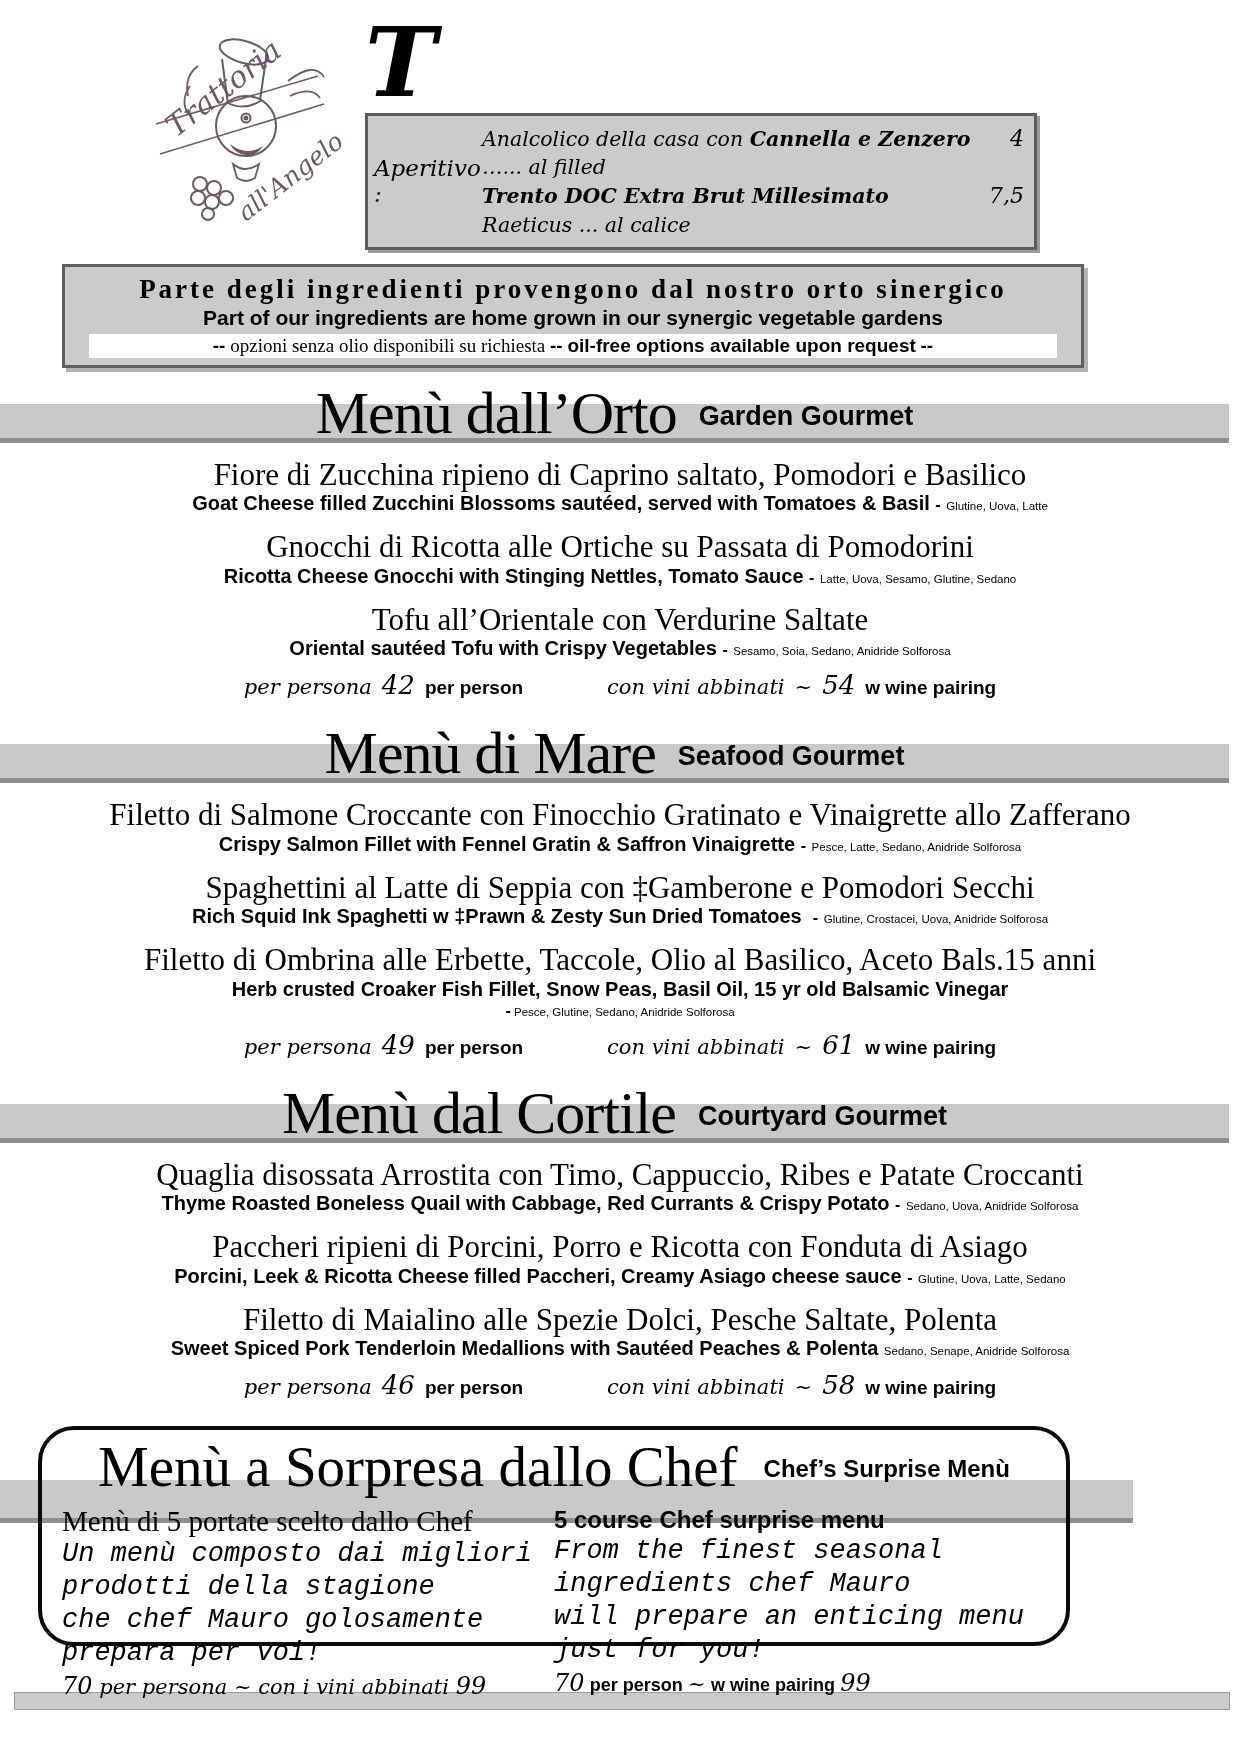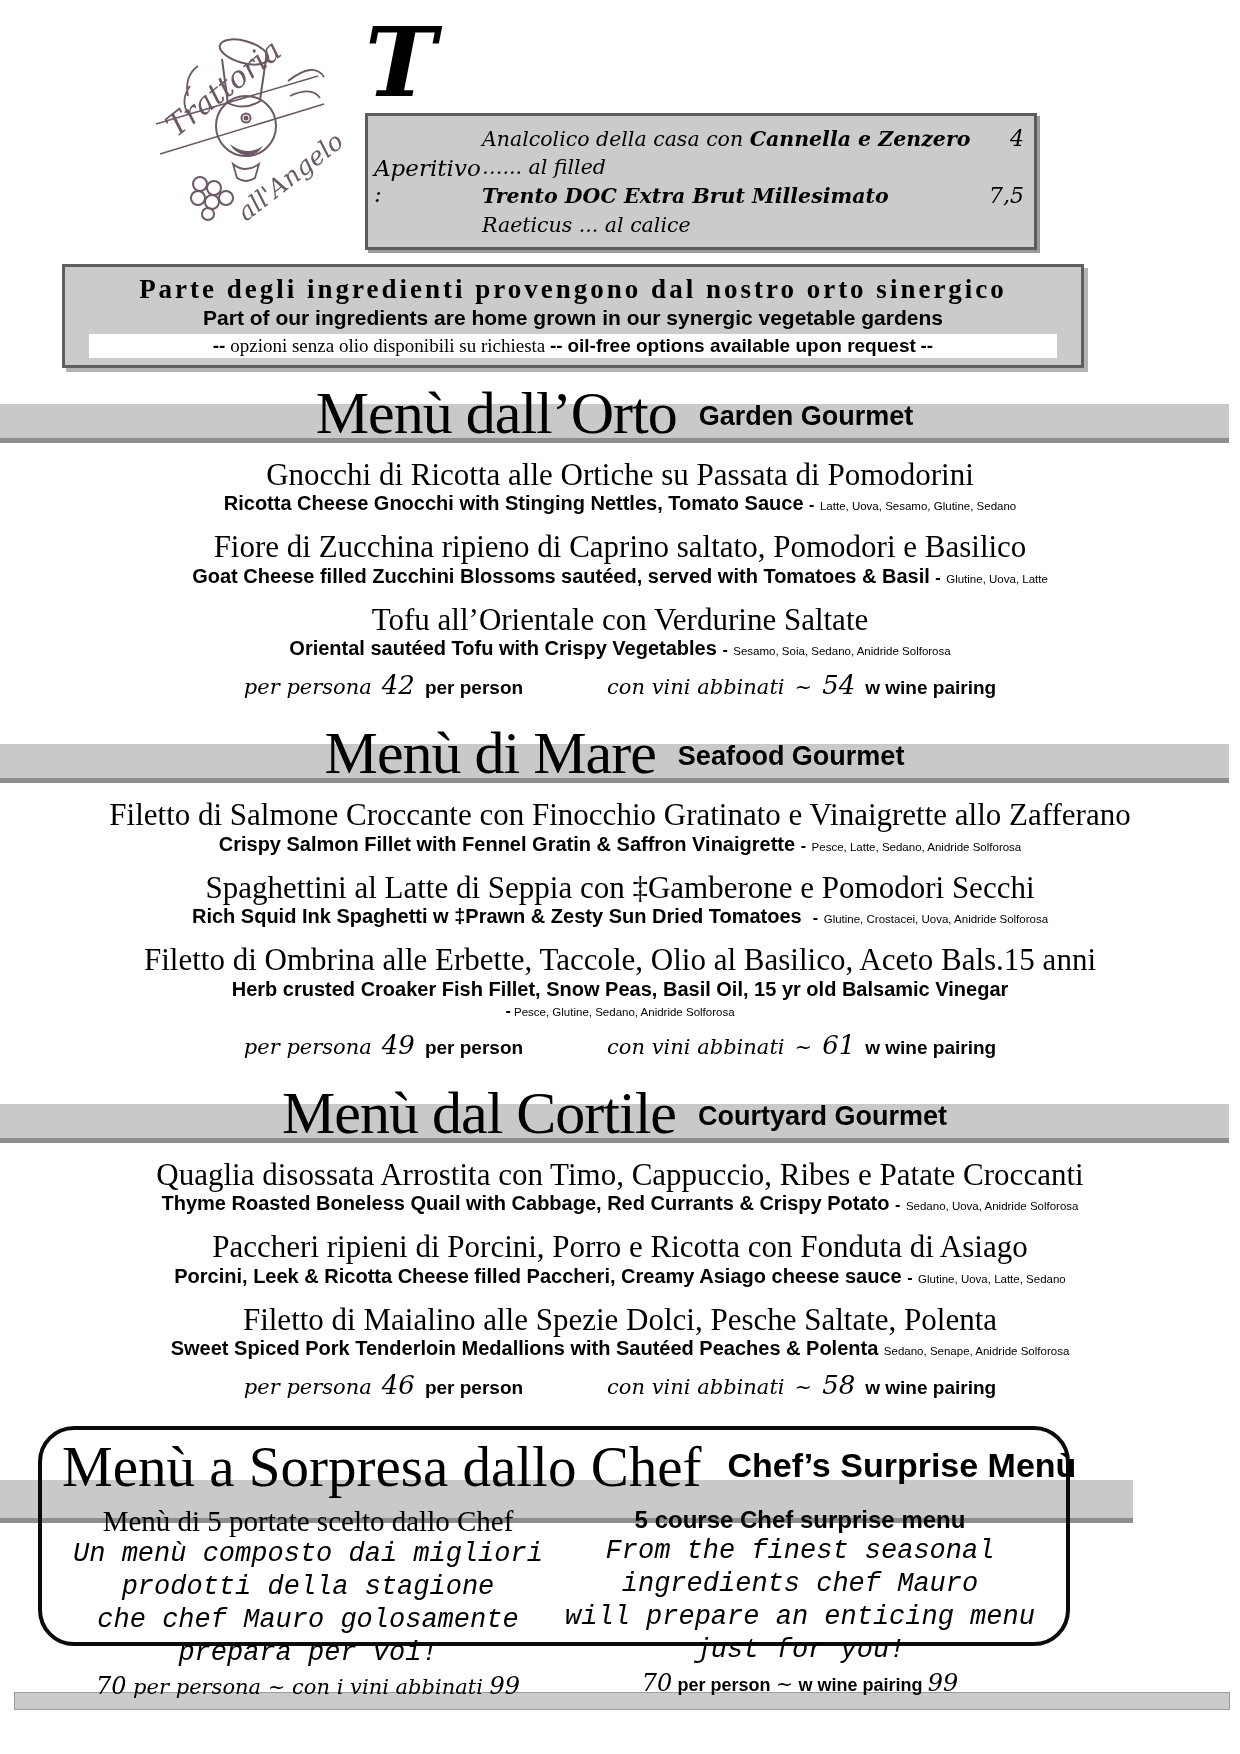--- a/index.html
+++ b/index.html
@@ -67,24 +67,24 @@
   .sec-cortile .band{margin-top:44px;}
 
   
   .chef-area{position:relative;margin-top:26px;height:238px;}
   .chef-band{position:absolute;top:54px;left:0;width:1133px;height:38px;background:#c9c9c9;
              border-bottom:5px solid #8e8e8e;}
   .chef-box{position:absolute;top:0;left:38px;width:984px;height:206px;
             border:4px solid #0a0a0a;border-radius:36px;padding:6px 20px 0;}
   .chef-title-row{text-align:center;white-space:nowrap;line-height:1;margin-top:2px;}
   .chef-title{font-size:57px;}
-  .chef-sub{font-family:"Liberation Sans",sans-serif;font-weight:bold;font-size:34px;
+  .chef-sub{font-family:"Liberation Sans",sans-serif;font-weight:bold;font-size:24px;
             margin-left:22px;position:relative;top:-9px;margin-top:8px;}
   .chef-cols{display:flex;margin-top:10px;}
-  .chef-col{flex:1;text-align:center;}
+  .chef-col{flex:1;}
   .chef-l1-it{font-size:29px;}
   .chef-l1-en{font-family:"Liberation Sans",sans-serif;font-weight:bold;font-size:24px;line-height:1.25;}
   .chef-script{font-size:27px;line-height:1.22;font-family:Liberation Mono, monospace;}
   .chef-price{margin-top:2px;font-size:21px;}
   .chef-price .p-val{font-size:24px;}
   .chef-price .p-en{font-size:18px;}
 
   
   .footer{margin:28px 10px 0 14px;background:#cbcbcb;border:1px solid #9c9c9c;
           text-align:center;padding:7px 8px 9px;}
@@ -153,26 +153,26 @@
 
 <section class="sec-orto">
   <div class="band">
     <div class="band-inner">
       <span class="sec-title">Menù dall’Orto</span>
       <span class="sec-sub">Garden Gourmet</span>
     </div>
   </div>
   <div class="dishes">
     <div class="dish">
+      <div class="dish-it">Fiore di Zucchina ripieno di Caprino saltato, Pomodori e Basilico</div>
+      <div class="dish-en"><span>Goat Cheese filled Zucchini Blossoms sautéed, served with Tomatoes &amp; Basil</span> <span class="adash">-</span> <span class="allerg">Glutine, Uova, Latte</span></div>
+    </div>
+    <div class="dish">
       <div class="dish-it">Gnocchi di Ricotta alle Ortiche su Passata di Pomodorini</div>
       <div class="dish-en"><span>Ricotta Cheese Gnocchi with Stinging Nettles, Tomato Sauce</span> <span class="adash">-</span> <span class="allerg">Latte, Uova, Sesamo, Glutine, Sedano</span></div>
-    </div>
-    <div class="dish">
-      <div class="dish-it">Fiore di Zucchina ripieno di Caprino saltato, Pomodori e Basilico</div>
-      <div class="dish-en"><span>Goat Cheese filled Zucchini Blossoms sautéed, served with Tomatoes &amp; Basil</span> <span class="adash">-</span> <span class="allerg">Glutine, Uova, Latte</span></div>
     </div>
     <div class="dish">
       <div class="dish-it">Tofu all’Orientale con Verdurine Saltate</div>
       <div class="dish-en"><span>Oriental sautéed Tofu with Crispy Vegetables</span> <span class="adash">-</span> <span class="allerg">Sesamo, Soia, Sedano, Anidride Solforosa</span></div>
     </div>
     <div class="price-row">
       <span class="pgroup">
         <span class="script p-script">per persona</span>
         <span class="script p-val">42</span>
         <span class="p-en">per person</span>

